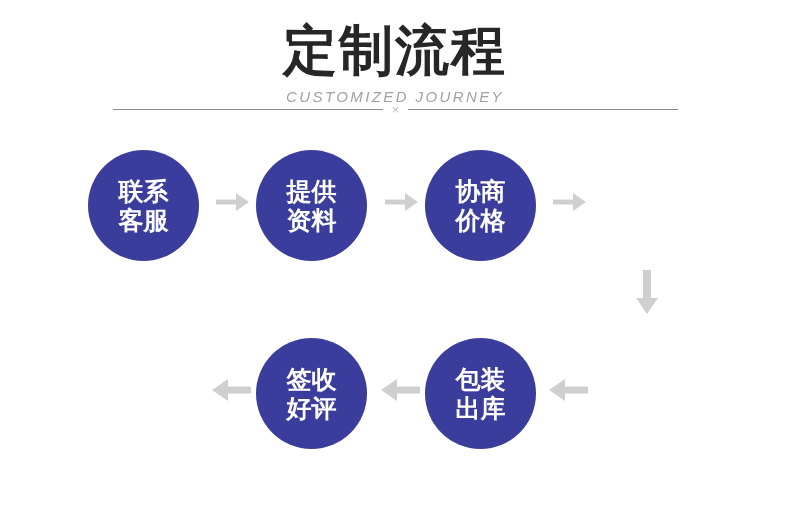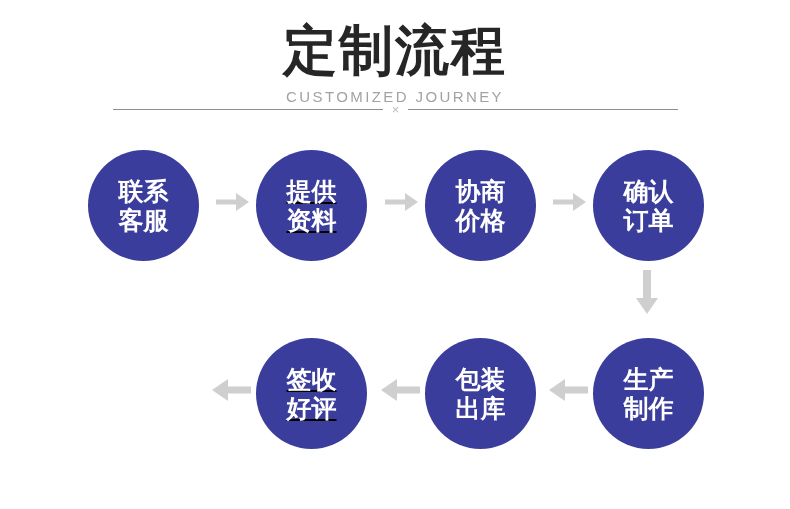--- a/index.html
+++ b/index.html
@@ -35,20 +35,21 @@
   }
   .sub-title {
     margin: 0;
     padding-top: 6px;
     font-size: 15px;
     line-height: 18px;
     font-weight: normal;
     color: #a2a2a2;
     letter-spacing: 2.4px;
     font-family: "Liberation Sans", sans-serif;
+    font-style: italic;
   }
 
   .divider {
     position: absolute;
     left: 113px;
     top: 100px;
     width: 565px;
     height: 18px;
     display: flex;
     align-items: center;
@@ -98,21 +99,21 @@
     white-space: pre-line;
     font-family: "DejaVu Sans", "Liberation Sans", sans-serif;
   }
 
   
   .row-top  { top: 146px; }
   
   .row-bot  { top: 334px; }
 
   .col-1 { left: 88px; }
-  .col-2 { left: 256px; text-decoration: underline; }
+  .col-2 { left: 256px; }
   .col-3 { left: 425px; align-items: center; }
   .col-4 { left: 593px; }
 
   
   .arrow {
     position: absolute;
     color: #cfcfcf;
   }
   .arrow svg { display: block; }
 
@@ -147,29 +148,21 @@
 客服</span>
   </div>
   <div class="node row-top col-2">
     <span class="node-label">提供
 资料</span>
   </div>
   <div class="node row-top col-3">
     <span class="node-label">协商
 价格</span>
   </div>
-  <div class="node row-top col-4">
-    <span class="node-label">确认
-订单</span>
-  </div>
-
-  <div class="node row-bot col-4">
-    <span class="node-label">生产
-制作</span>
-  </div>
+
   <div class="node row-bot col-2">
     <span class="node-label">签收
 好评</span>
   </div>
   <div class="node row-bot col-3">
     <span class="node-label">包装
 出库</span>
   </div>
 
   <div class="arrow arr-top-1">

